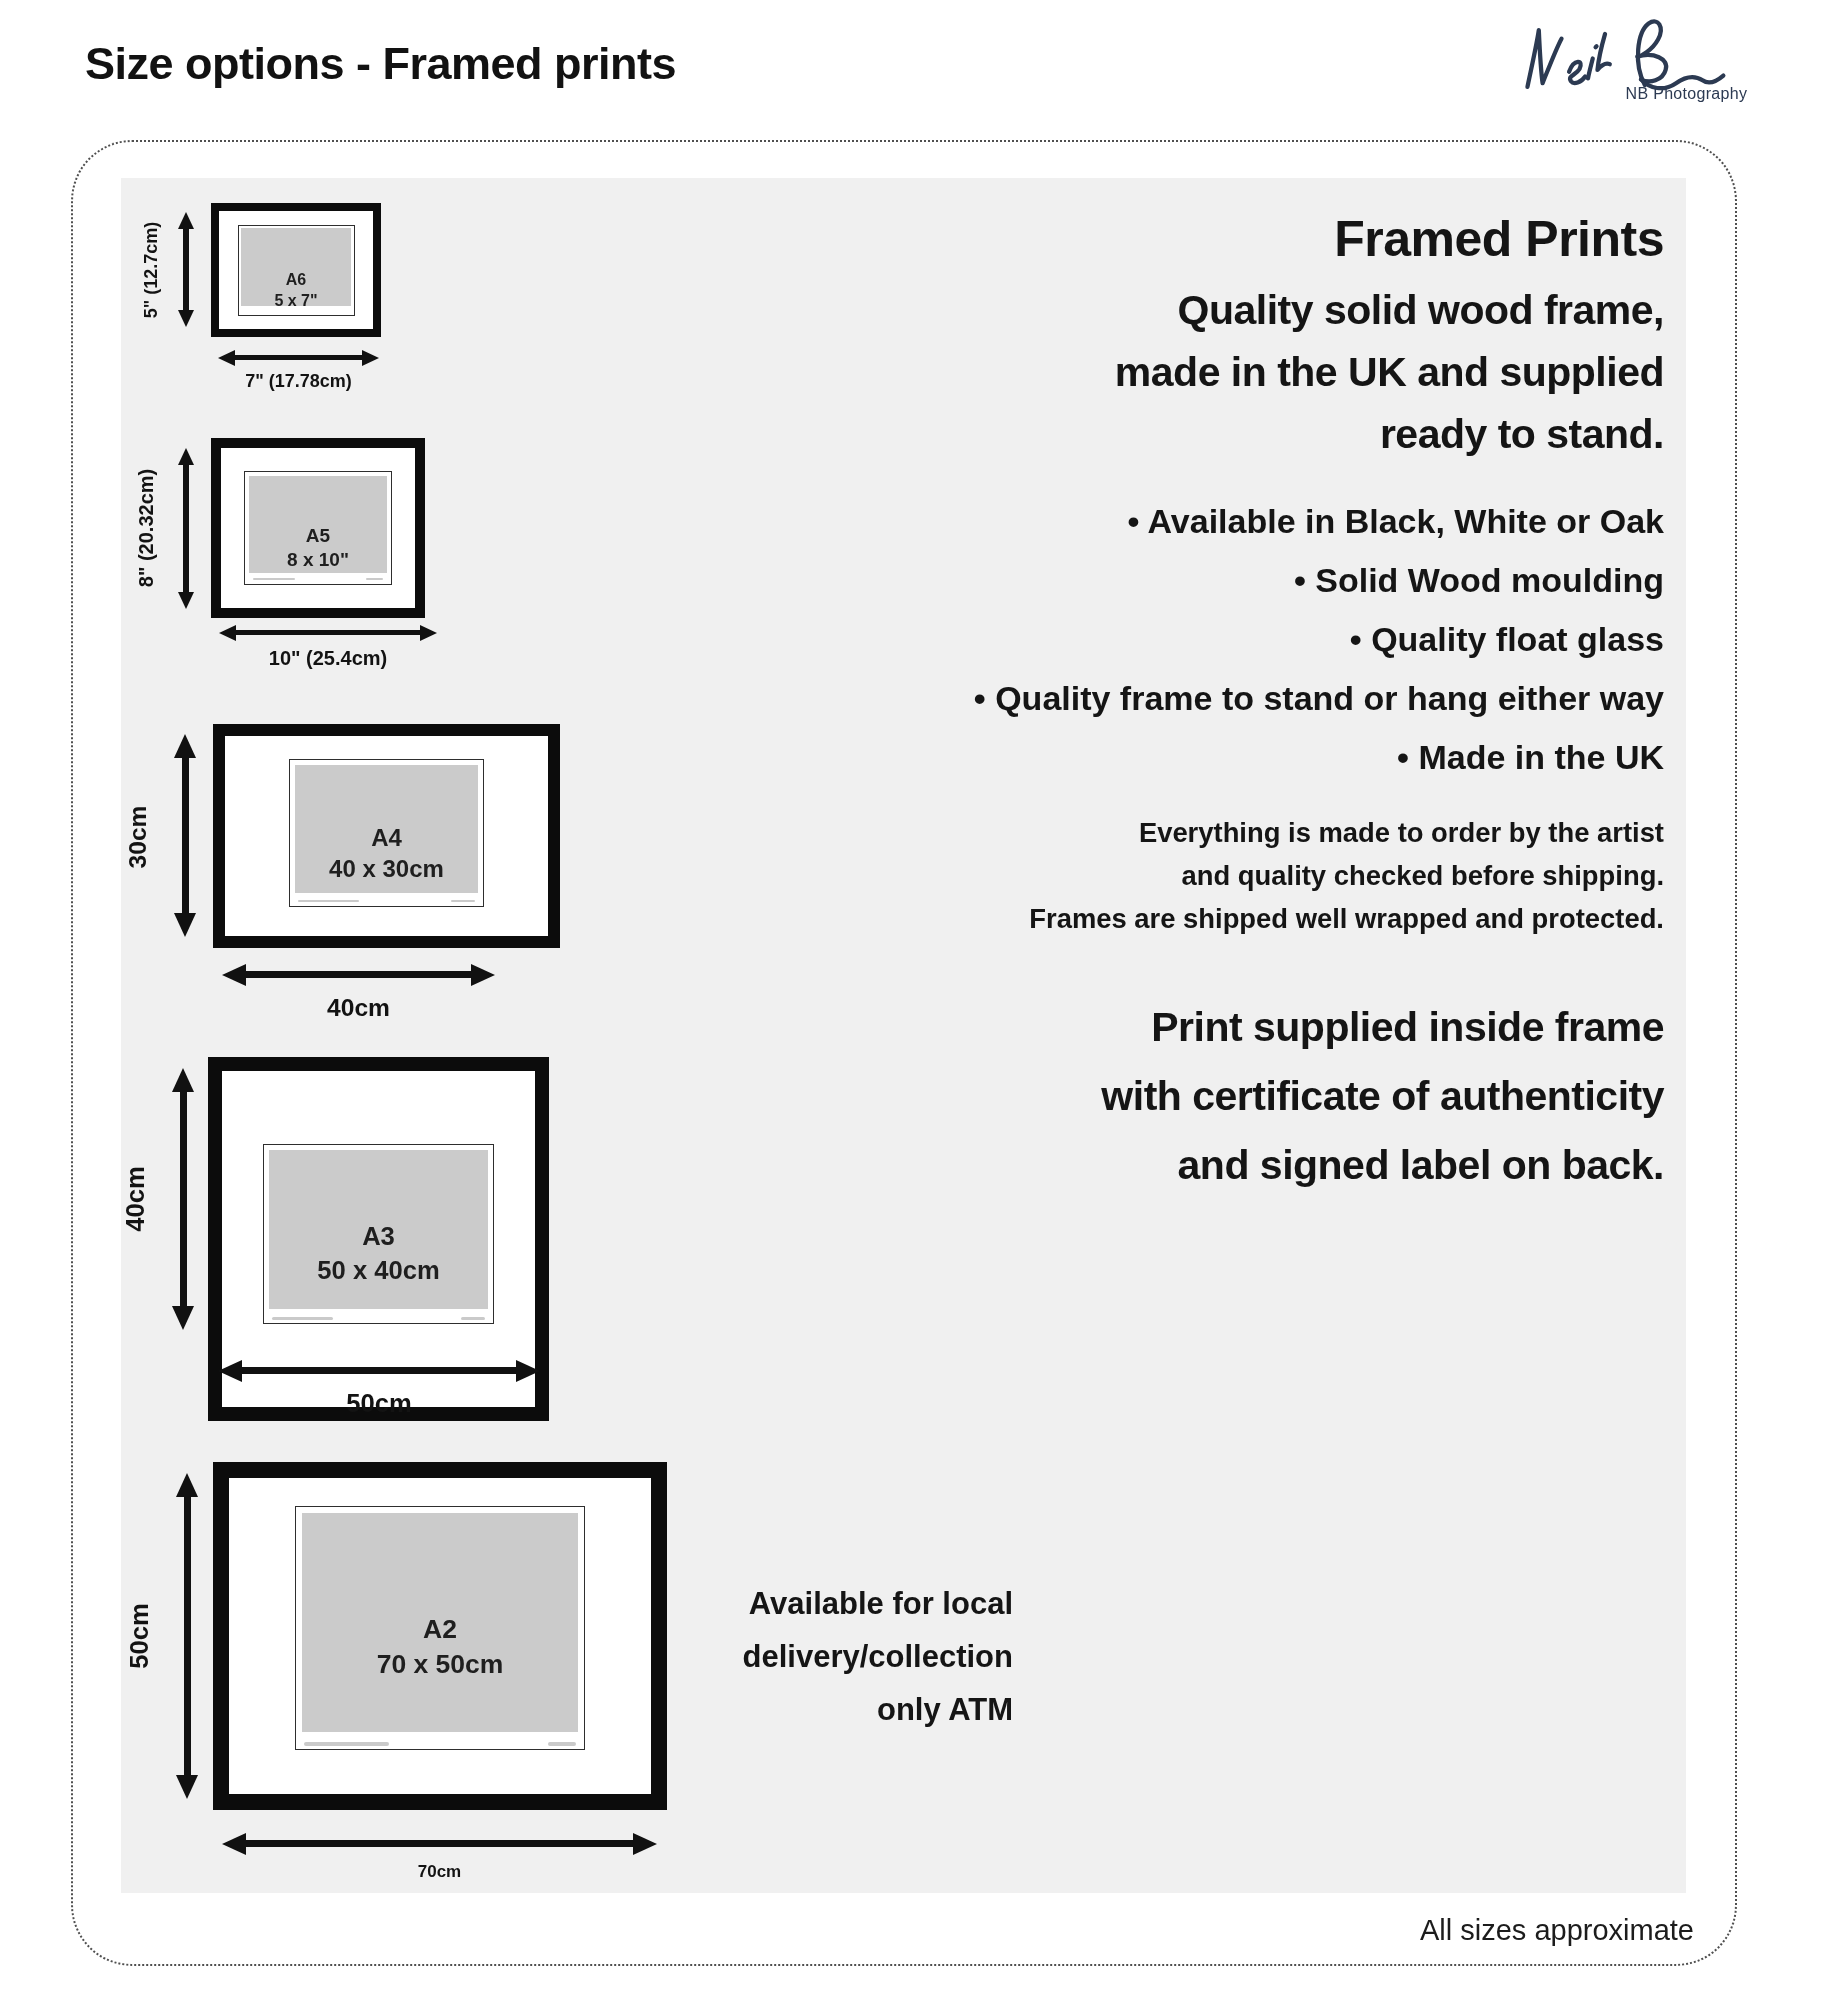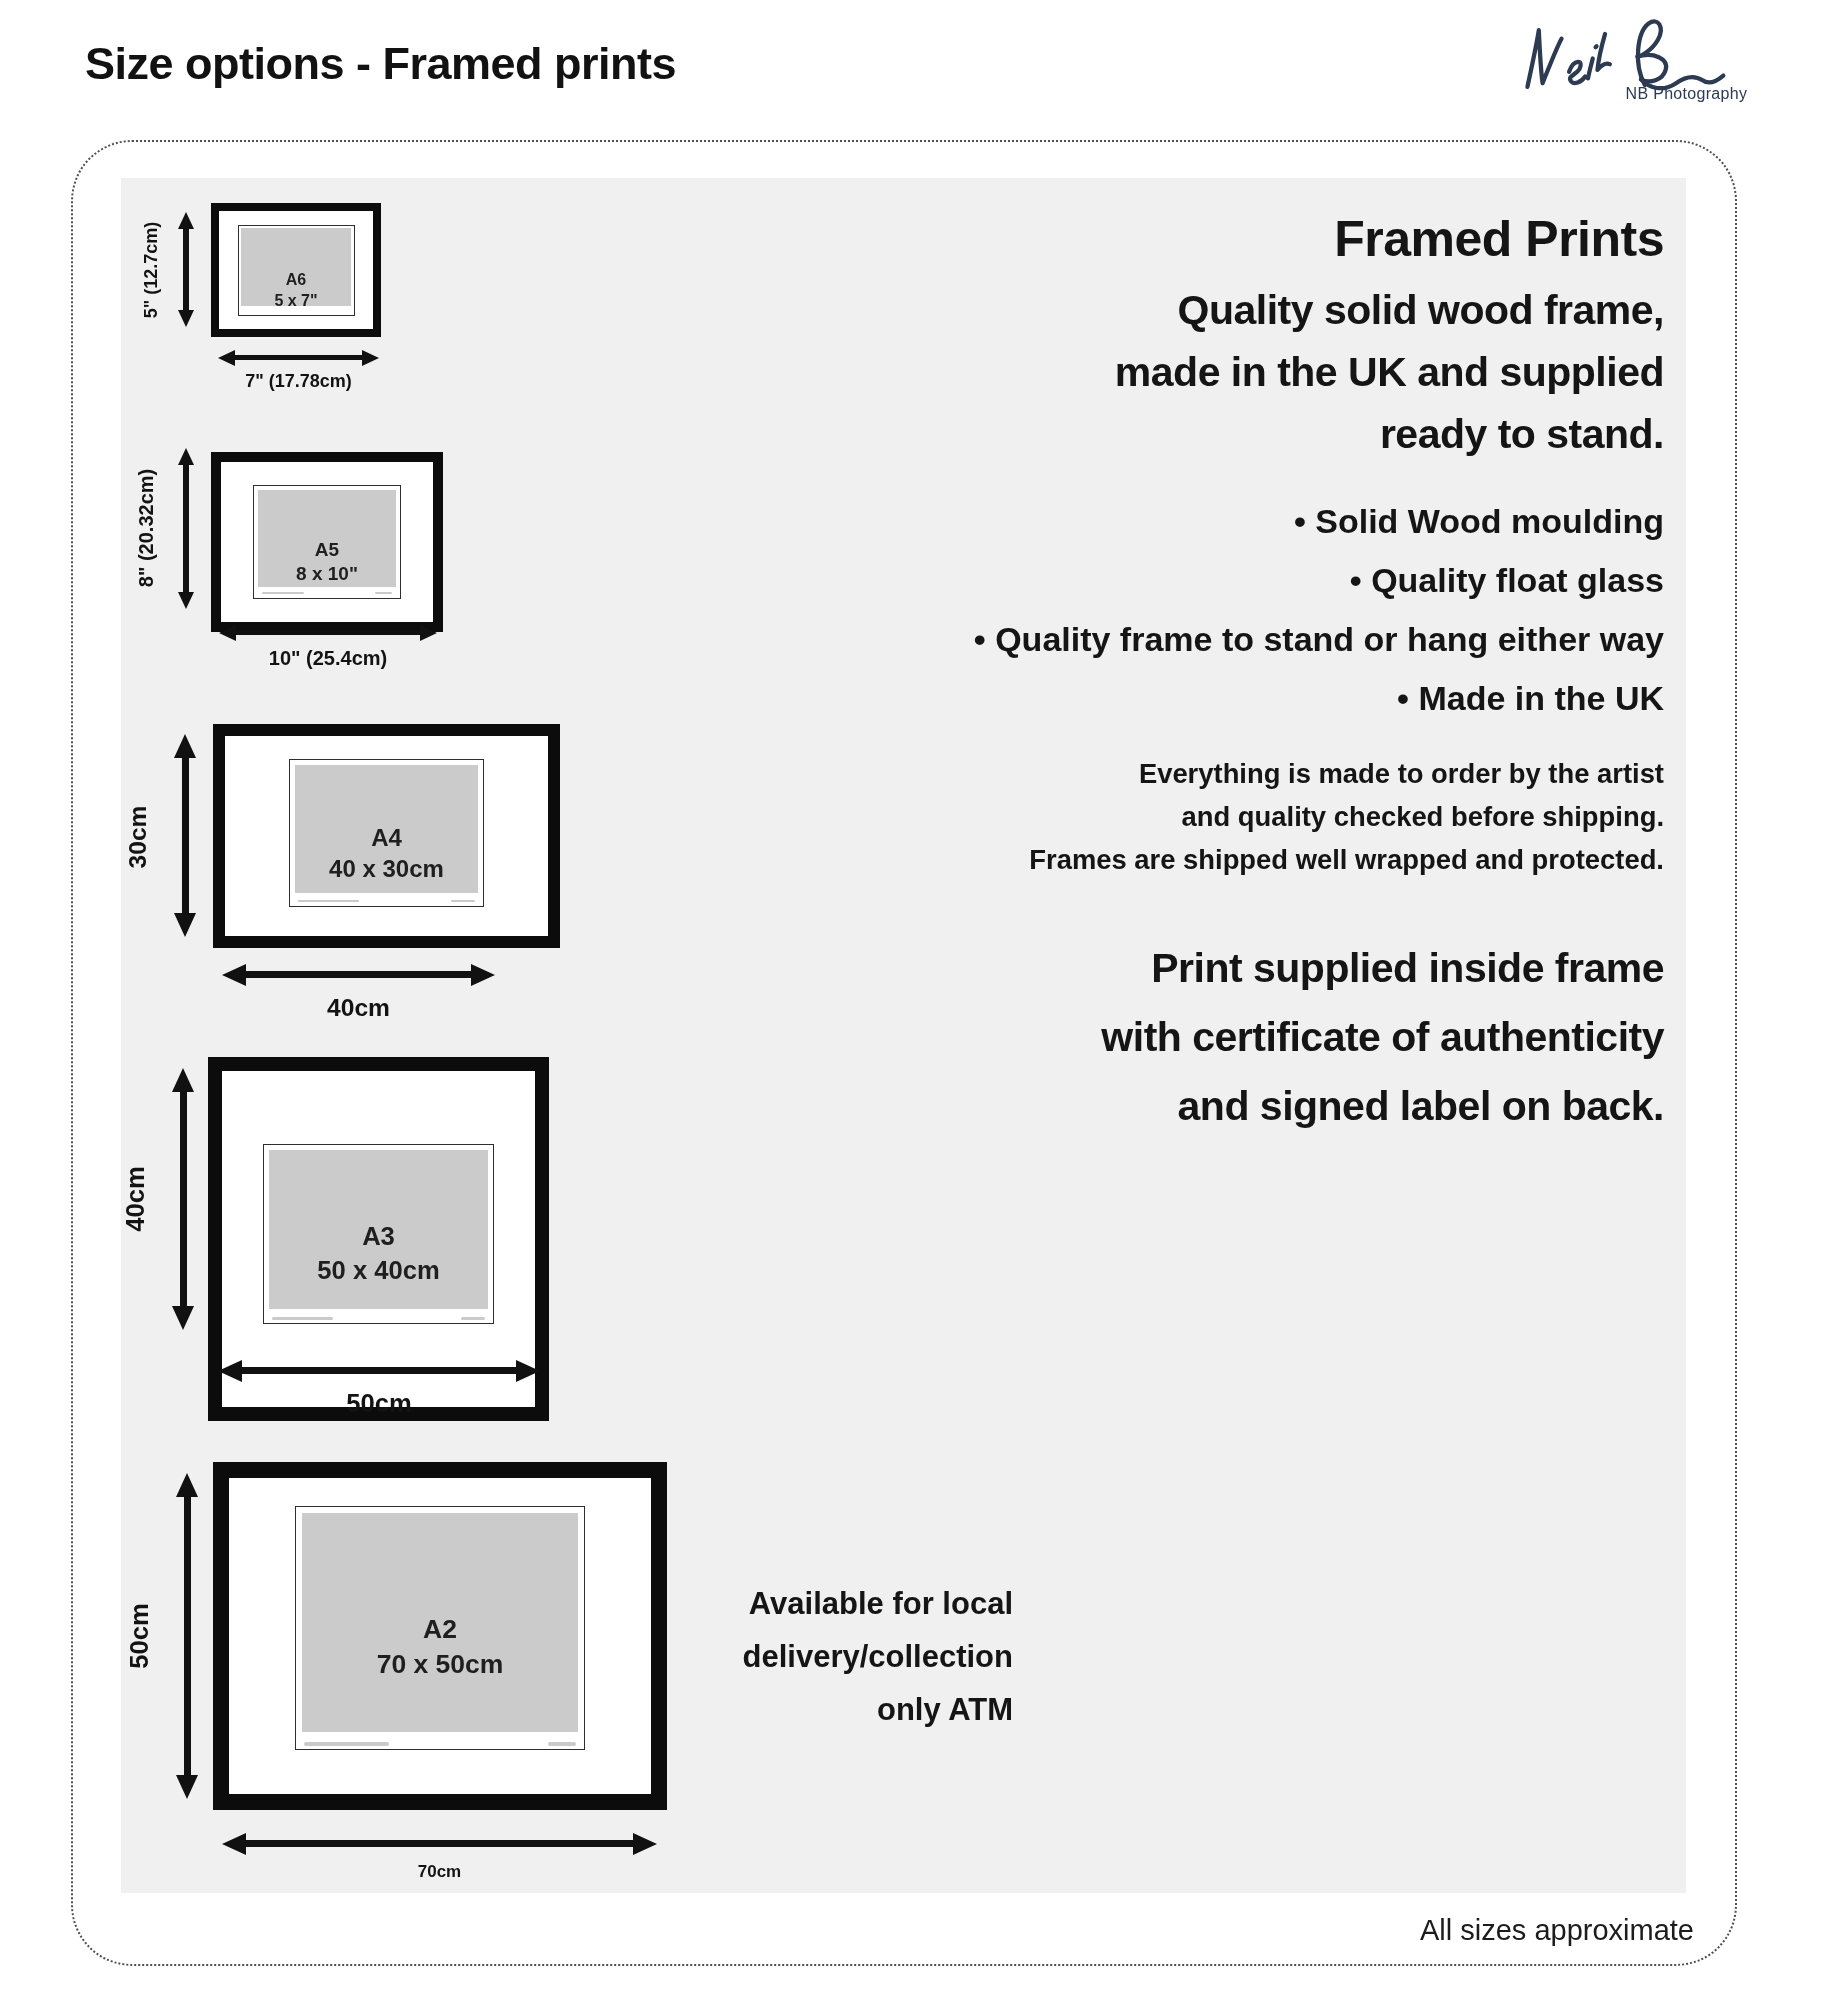--- a/index.html
+++ b/index.html
@@ -50,21 +50,21 @@
 
   
   .fg-a6 .frame{left:211px;top:203px;width:170px;height:134px;border-width:8.5px;}
   .fg-a6 .print{width:117px;height:91px;border-width:0.9px;padding:2.8px 2.8px 8.5px;}
   .fg-a6 .print-label{font-size:16px;}
   .fg-a6 .v-arrow{left:174px;top:212px;height:115px;}
   .fg-a6 .v-label{left:151px;top:270px;font-size:18px;}
   .fg-a6 .h-arrow{left:218px;top:346px;width:161px;}
   .fg-a6 .h-label{left:218px;top:371px;width:161px;font-size:18px;}
   
-  .fg-a5 .frame{left:211px;top:452px;width:232px;height:180px;border-width:10.4px;}
+  .fg-a5 .frame{left:211px;top:438px;width:214px;height:180px;border-width:10.4px;}
   .fg-a5 .print{width:148px;height:114px;padding:3.8px 3.8px 11.4px;}
   .fg-a5 .print-label{font-size:19px;}
   .fg-a5 .cap-l{width:42px;height:1.9px;} .fg-a5 .cap-r{width:17px;height:1.9px;}
   .fg-a5 .v-arrow{left:174px;top:448px;height:161px;}
   .fg-a5 .v-label{left:146px;top:528px;font-size:20px;}
   .fg-a5 .h-arrow{left:219px;top:621px;width:218px;}
   .fg-a5 .h-label{left:219px;top:647px;width:218px;font-size:20px;}
   
   .fg-a4 .frame{left:213px;top:724px;width:347px;height:224px;border-width:12.3px;}
   .fg-a4 .print{width:195px;height:148px;padding:4.7px 4.7px 13.2px;position:relative;top:-2.8px;}
@@ -268,20 +268,21 @@
   </div>
 
   <div class="info">
     <div class="info-heading">Framed Prints</div>
     <div class="info-sub">
       <div>Quality solid wood frame,</div>
       <div>made in the UK and supplied</div>
       <div>ready to stand.</div>
     </div>
     <div class="info-bullets">
+      <div>• Available in Black, White or Oak</div>
       <div>• Solid Wood moulding</div>
       <div>• Quality float glass</div>
       <div>• Quality frame to stand or hang either way</div>
       <div>• Made in the UK</div>
     </div>
     <div class="info-made">
       <div>Everything is made to order by the artist</div>
       <div>and quality checked before shipping.</div>
       <div>Frames are shipped well wrapped and protected.</div>
     </div>

